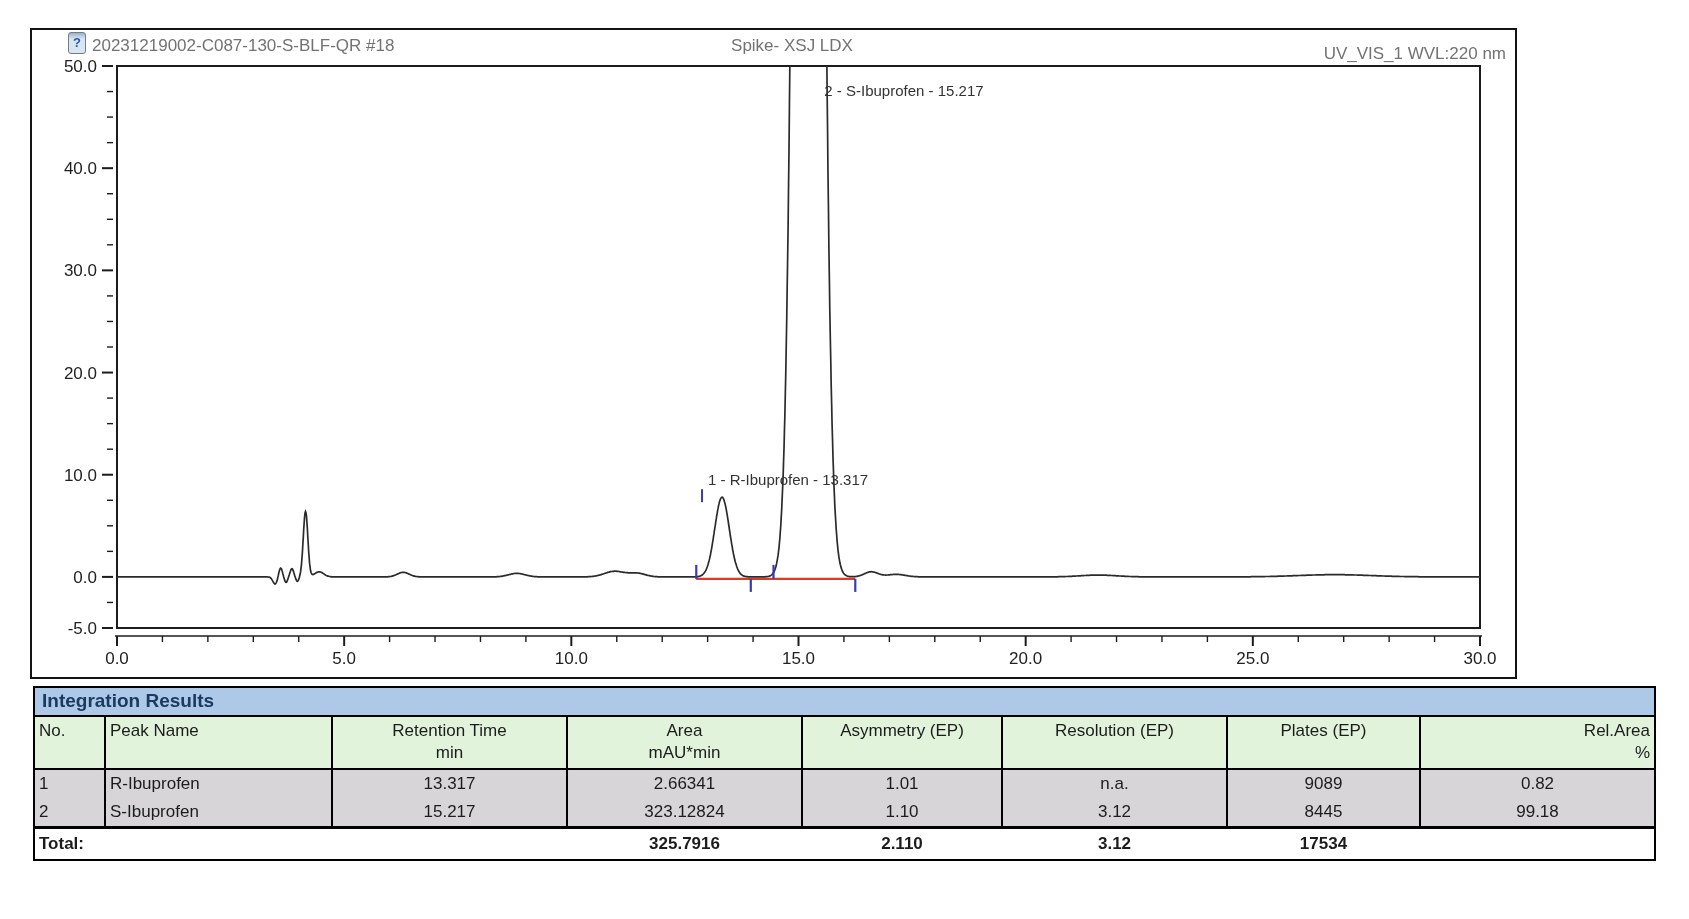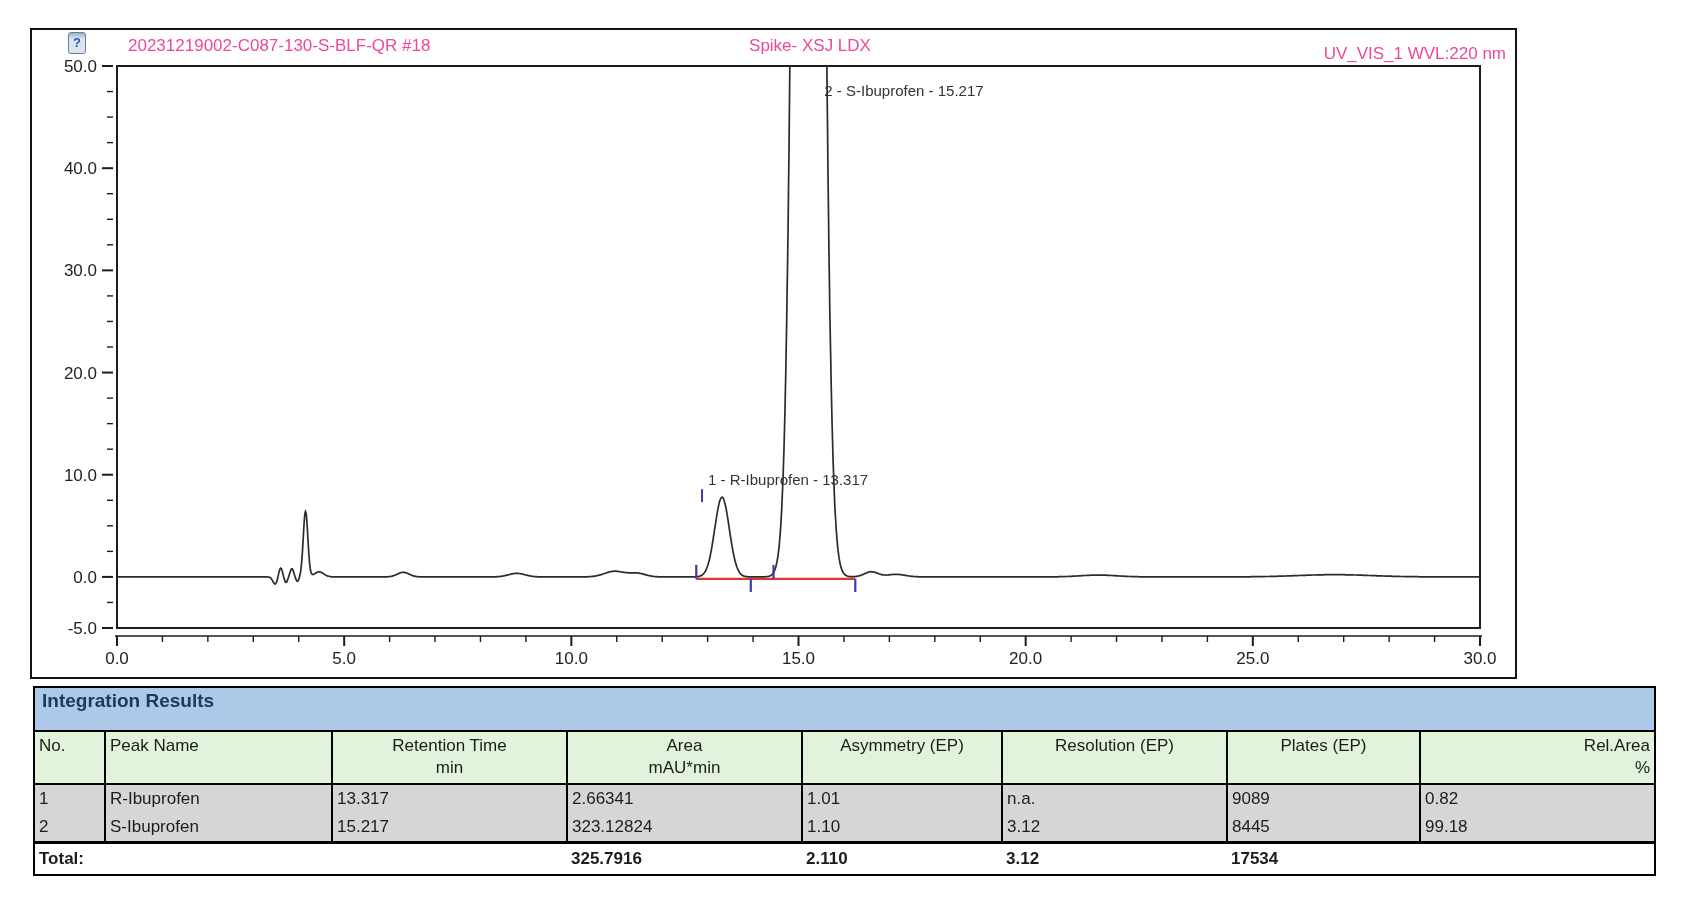--- a/index.html
+++ b/index.html
@@ -11,48 +11,48 @@
   body{
     width:1689px;height:919px;background:#ffffff;overflow:hidden;
     font-family:"Liberation Sans","DejaVu Sans",sans-serif;color:#1c1c1c;
     position:relative;
   }
   .chart-frame{
     position:absolute;left:30px;top:28px;width:1483px;height:647px;
     border:2px solid var(--line);background:#fff;
   }
   .chart-frame svg{position:absolute;left:0;top:0;z-index:1;}
-  .chart-header{position:absolute;top:3px;left:0;right:0;height:26px;z-index:2;font-size:17px;color:#ec4899;margin-left:36px;}
+  .chart-header{position:absolute;top:3px;left:0;right:0;height:26px;z-index:2;font-size:17px;color:#737373;}
   .hdr-left{position:absolute;left:60px;top:3px;white-space:nowrap;}
   .hdr-center{position:absolute;left:0;right:0;top:3px;text-align:center;white-space:nowrap;padding-left:37px;}
   .hdr-right{position:absolute;right:9px;top:11px;white-space:nowrap;}
   .vial-icon{
     position:absolute;left:36px;top:2px;width:16px;height:20px;z-index:3;
     background:linear-gradient(#9fb3c4,#d9e6f2 30%);border:1px solid #6c7f92;border-radius:3px;
     font-size:13px;font-weight:bold;color:#2257c4;text-align:center;line-height:20px;
   }
   .results{
     position:absolute;left:33px;top:686px;width:1619px;
     border:2px solid #000;background:#fff;
   }
   .tbl-title{
     background:var(--band-blue);color:var(--title-navy);
-    font-size:19px;font-weight:bold;padding:2px 7px 18px 7px;
+    font-size:19px;font-weight:bold;padding:2px 7px 3px 7px;
     border-bottom:2px solid #000;
   }
   table.itab{border-collapse:collapse;table-layout:fixed;width:100%;font-size:17px;}
   table.itab th{
     background:var(--head-green);border:2px solid #000;border-top:none;
     font-weight:normal;vertical-align:top;padding:3px 4px 4px 4px;line-height:22px;
   }
   table.itab th:first-child{border-left:none;margin-top:32px;} table.itab th:last-child{border-right:none;text-align:right;}
   table.itab th.lft{text-align:left;}
   table.itab td{
     background:var(--row-gray);border-left:2px solid #000;
-    padding:2px 4px;height:24px;
+    padding:2px 4px;text-align:center;height:24px;
   }
   table.itab td:first-child{border-left:none;text-align:left;}
   table.itab td.lft{text-align:left;}
   table.itab td:last-child{border-right:none;}
   table.itab tfoot td{
     background:#fff;border-top:3px solid #000;border-left:none;
     font-weight:bold;height:26px;
   }
 </style>
 </head>

